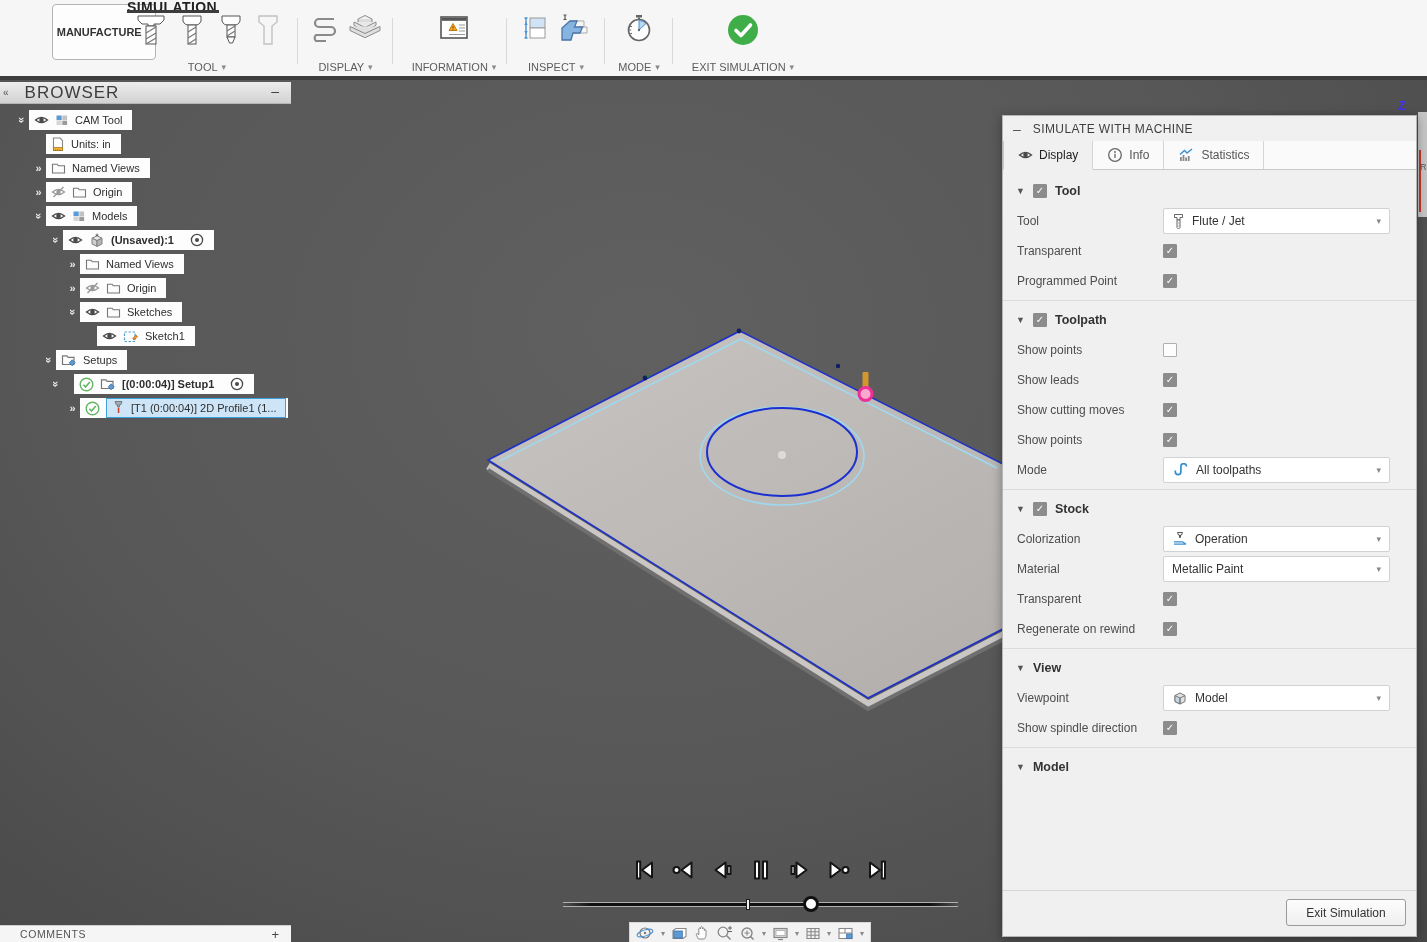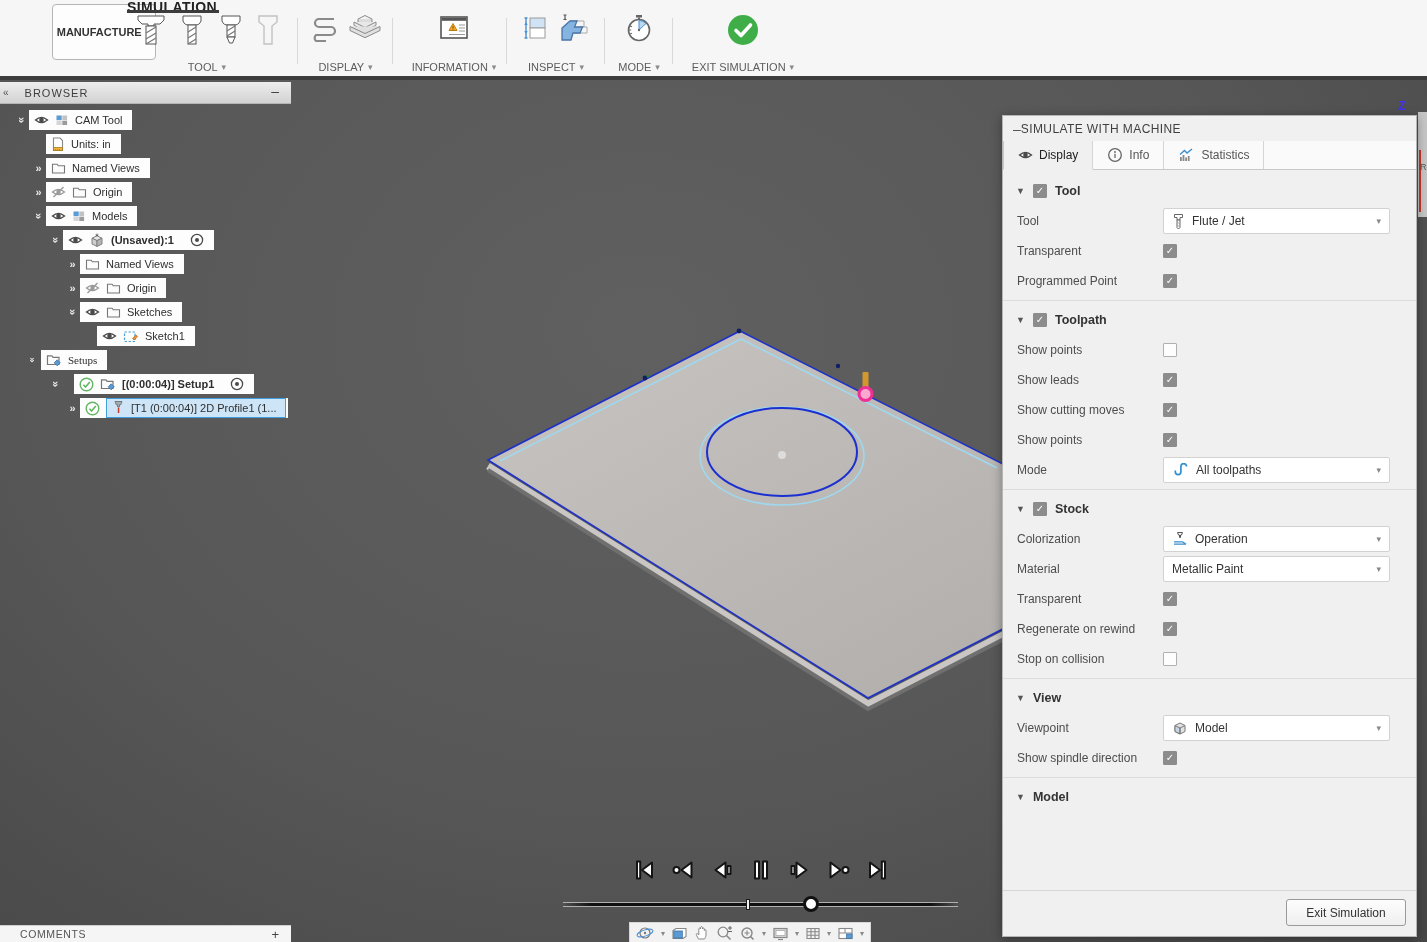--- a/index.html
+++ b/index.html
@@ -18,36 +18,36 @@
   .tb-group{position:absolute;top:13px;height:60px;display:flex;flex-direction:column;align-items:center;justify-content:space-between;}
   .tb-icons{display:flex;align-items:flex-start;justify-content:center;gap:5px;height:42px;}
   .tb-label{display:flex;align-items:center;gap:4px;font-size:11px;color:#5c5c5c;}
   .tb-label .dd{font-size:9px;color:#8a8a8a;}
   .tb-sep{position:absolute;top:18px;width:1px;height:46px;background:#d9d9d9;}
 
   
   .browser{position:absolute;left:0;top:82px;width:291px;z-index:20;}
   .browser-header{height:21px;background:linear-gradient(#ededed,#d2d2d2);border-bottom:1px solid #b5b5b5;display:flex;align-items:center;position:relative;}
   .browser-header .collapse{margin-left:3px;font-size:10px;color:#555;}
-  .browser-header .title{margin-left:16px;font-size:11px;color:#3d3d3d;letter-spacing:1px;}
+  .browser-header .title{margin-left:16px;font-size:17px;color:#3d3d3d;letter-spacing:1px;}
   .browser-header .min{position:absolute;right:12px;top:1px;font-size:14px;color:#444;cursor:pointer;}
   .tree{position:absolute;left:0;top:22px;width:291px;}
   .tree-row{position:absolute;height:20px;display:flex;align-items:center;}
   .tw-chev{width:15px;color:#e8e8e8;font-size:11px;font-weight:bold;text-align:center;cursor:pointer;flex:none;}
   .tw-chev.down{transform:rotate(90deg);}
   .chip{display:inline-flex;align-items:center;gap:6px;height:20px;background:#fdfdfd;padding:0 10px 0 5px;font-size:11px;color:#2e2e2e;white-space:nowrap;cursor:pointer;}
   .chip.sel{background:#cde5f7;border:1px solid #3da0dc;height:18px;padding:0 8px 0 5px;}
   .chip .lbl.b{font-weight:bold;}
   .chip .trail{margin-left:10px;}
 
   
   .panel{position:absolute;left:1002px;top:115px;width:415px;height:822px;background:#f0f0f0;border:1px solid #b5b5b5;box-shadow:0 2px 10px rgba(0,0,0,.35);z-index:25;box-sizing:border-box;}
   .panel-header{height:25px;display:flex;align-items:center;background:#f0f0f0;}
   .panel-header .min{margin-left:10px;font-size:14px;color:#555;cursor:pointer;}
-  .panel-header .title{font-size:12px;color:#3f3f3f;letter-spacing:.4px;}
+  .panel-header .title{margin-left:12px;font-size:12px;color:#3f3f3f;letter-spacing:.4px;}
   .tabbar{height:28px;background:#fafafa;border-bottom:1px solid #c8c8c8;display:flex;}
   .ptab{display:flex;align-items:center;gap:6px;padding:0 14px;font-size:12px;color:#555;border-right:1px solid #d5d5d5;cursor:pointer;}
   .ptab.active{background:#f0f0f0;color:#222;border-left:1px solid #c8c8c8;margin-bottom:-1px;border-bottom:1px solid #f0f0f0;}
   .panel-content{padding-top:6px;}
   .sec-head{height:30px;display:flex;align-items:center;gap:8px;padding-left:13px;}
   .sec-head .tri{font-size:9px;color:#555;cursor:pointer;}
   .sec-head .sec-title{font-size:12.5px;font-weight:bold;color:#333;}
   .prow{height:30px;display:flex;align-items:center;}
   .prow .plabel{flex:none;width:146px;padding-left:14px;font-size:12px;color:#4d4d4d;}
   .cbx{width:14px;height:14px;box-sizing:border-box;border:1px solid #b0b0b0;background:#fdfdfd;border-radius:1px;font-size:10px;line-height:12px;text-align:center;color:#fff;cursor:pointer;}
@@ -446,21 +446,21 @@
           </span>
           <span class="ic">
             <svg width="16" height="15" viewBox="0 0 16 15">
               <rect x="1.5" y="3" width="10.5" height="9.5" fill="none" stroke="#4a9fd8" stroke-width="1.2" stroke-dasharray="2.4,1.6"></rect>
               <path d="M9.5,9.5 L13,6 l1.6,1.6 L11.1,11.1 Z" fill="#e8913a" stroke="#b06a20" stroke-width="0.7"></path>
             </svg>
           </span>
           <span class="lbl">Sketch1</span>
         </span>
       </div>
-      <div class="tree-row" style="top: 246px; left: 26px; font-family: Liberation Serif, serif;">
+      <div class="tree-row" style="top: 246px; left: 41px;">
         <span class="tw-chev down">»</span>
         <span class="chip">
           <span class="ic">
             <svg width="16" height="14" viewBox="0 0 16 14">
               <path d="M1.5,11.5 V2.8 h4.4 l1.2,1.5 h5.9 V11.5 Z" fill="none" stroke="#777" stroke-width="1.2"></path>
               <path d="M11.2,6.8 l3,3 -3,3 -3,-3 Z" fill="#5b9bd5" stroke="#3a6ea5" stroke-width="0.8"></path>
             </svg>
           </span>
           <span class="lbl">Setups</span>
         </span>
@@ -637,24 +637,20 @@
             <span class="arrow">▾</span>
           </div>
         </div>
         <div class="prow">
           <span class="plabel">Transparent</span>
           <span class="cbx on">✓</span>
         </div>
         <div class="prow">
           <span class="plabel">Regenerate on rewind</span>
           <span class="cbx on">✓</span>
-        </div>
-        <div class="prow">
-          <span class="plabel">Stop on collision</span>
-          <span class="cbx"></span>
         </div>
         <div class="sec-divider"></div>
         <div class="sec-head">
           <span class="tri">▼</span>
           <span class="sec-title">View</span>
         </div>
         <div class="prow">
           <span class="plabel">Viewpoint</span>
           <div class="ddl">
             <span class="ic">

